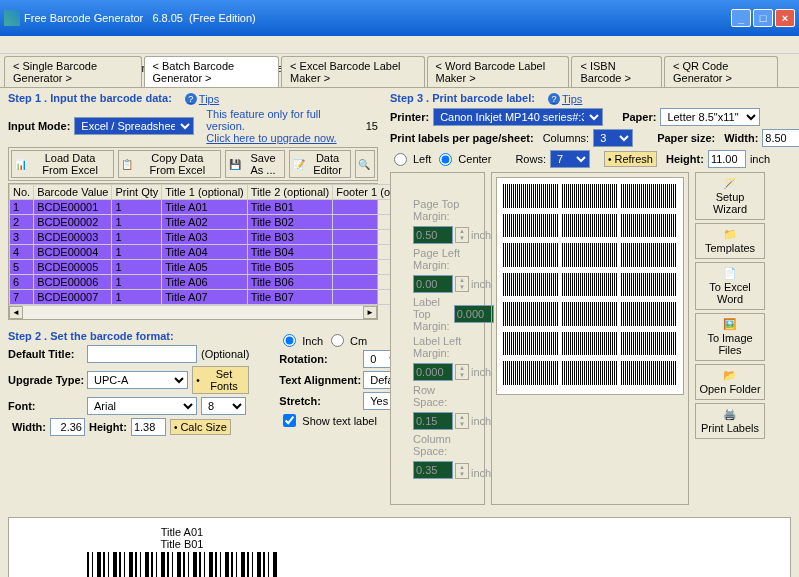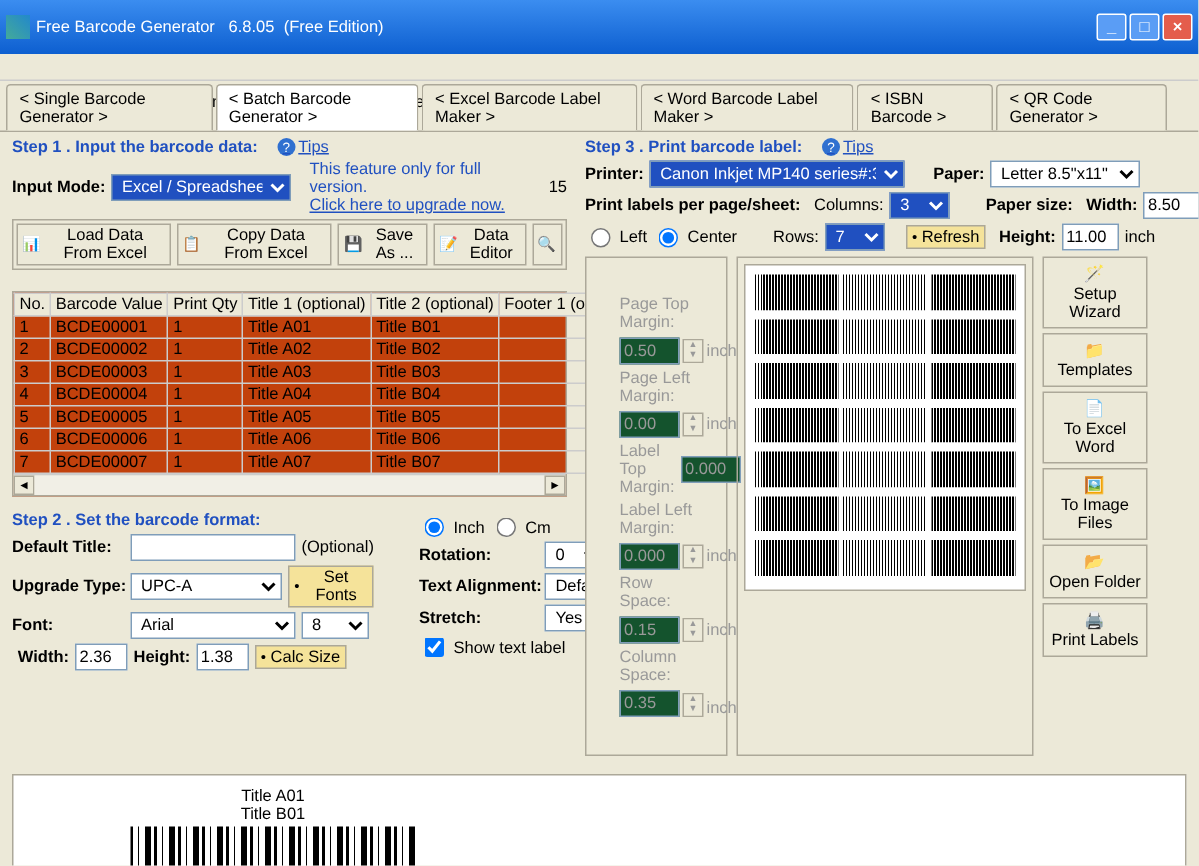--- a/index.html
+++ b/index.html
@@ -22,21 +22,21 @@
 .left { width: 370px; }
 .right { flex: 1; }
 .row { display: flex; align-items: center; gap: 4px; margin: 3px 0; }
 .label { white-space: nowrap; font-weight: bold; }
 select, input[type=text] { border: 1px solid #7f9db9; background: #fff; height: 18px; padding: 0 2px; font-size: 11px; }
 select.blue, input.blue { background: #2050c0; color: #fff; }
 .btn { border: 1px solid #aca899; background: #ece9d8; padding: 2px 4px; cursor: pointer; display: inline-flex; align-items: center; gap: 3px; font-size: 11px; }
 .btn.small { padding: 1px 3px; font-size: 10px; }
 .btn.yellow { background: #f5e39a; }
 .toolbar { border: 1px solid #aca899; padding: 2px; display: flex; gap: 4px; background: #ece9d8; }
-.data-table { border: 1px solid #aca899; background: #c2410c; margin-top: 14px; }
+.data-table { border: 1px solid #aca899; background: #8b5cf6; margin-top: 2px; }
 .data-table table { width: 100%; border-collapse: collapse; }
 .data-table th, .data-table td { border: 1px solid #ccc; padding: 1px 3px; text-align: left; font-weight: normal; white-space: nowrap; }
 .data-table th { background: #ece9d8; }
 .scrollbar-h { height: 14px; background: #ece9d8; display: flex; border-top: 1px solid #ccc; }
 .sb-btn { width: 14px; background: #ece9d8; border: 1px solid #aca899; display: flex; align-items: center; justify-content: center; font-size: 8px; }
 .sb-track { flex: 1; background: #f1efe6; }
 .margins-box { border: 1px solid #aca899; padding: 22px; background: #ece9d8; }
 .margins-box .row { color: #999; }
 .margins-box input { background: #14532d; color: #999; width: 40px; }
 .spinner { display: inline-flex; flex-direction: column; border: 1px solid #aca899; }
@@ -196,21 +196,21 @@
           <select style="width:110px"><option>UPC-A</option></select>
           <button class="btn small yellow">•<span>Set Fonts</span></button>
         </div>
         <div class="row">
           <span class="label" style="width:75px">Font:</span>
           <select style="width:110px"><option>Arial</option></select>
           <select style="width:45px"><option>8</option></select>
         </div>
         <div class="row">
           <span class="label" style="width:38px;text-align:right">Width:</span>
-          <input type="text" style="width: 35px;" value="2.36">
+          <input type="text" style="width: 35px; text-align: right;" value="2.36">
           <span class="label">Height:</span>
           <input type="text" style="width: 35px;" value="1.38">
           <button class="btn small yellow">•<span>Calc Size</span></button>
         </div>
       </div>
       <div>
         <div class="row" style="margin-top:4px">
           <input type="radio" checked="" style="">
             <span>Inch</span>
           <input type="radio" style="">

